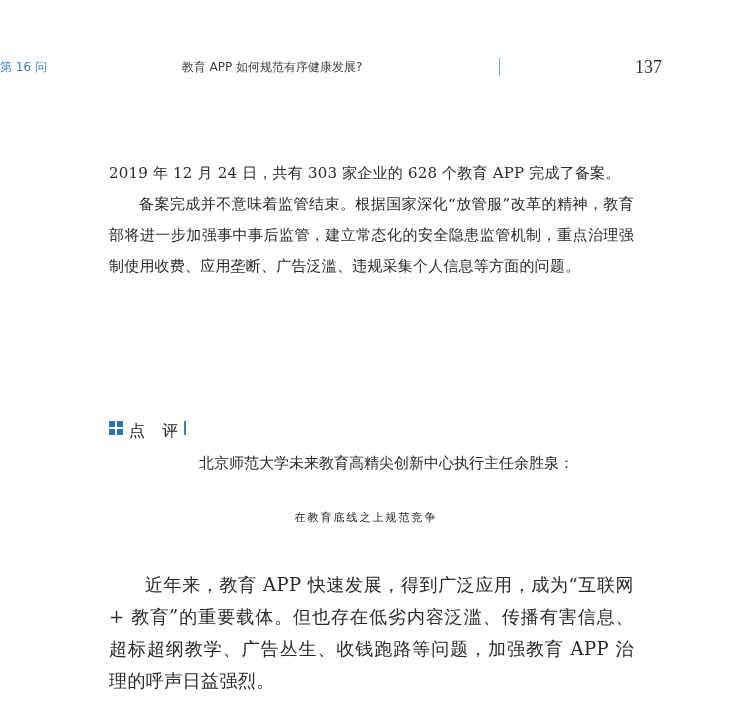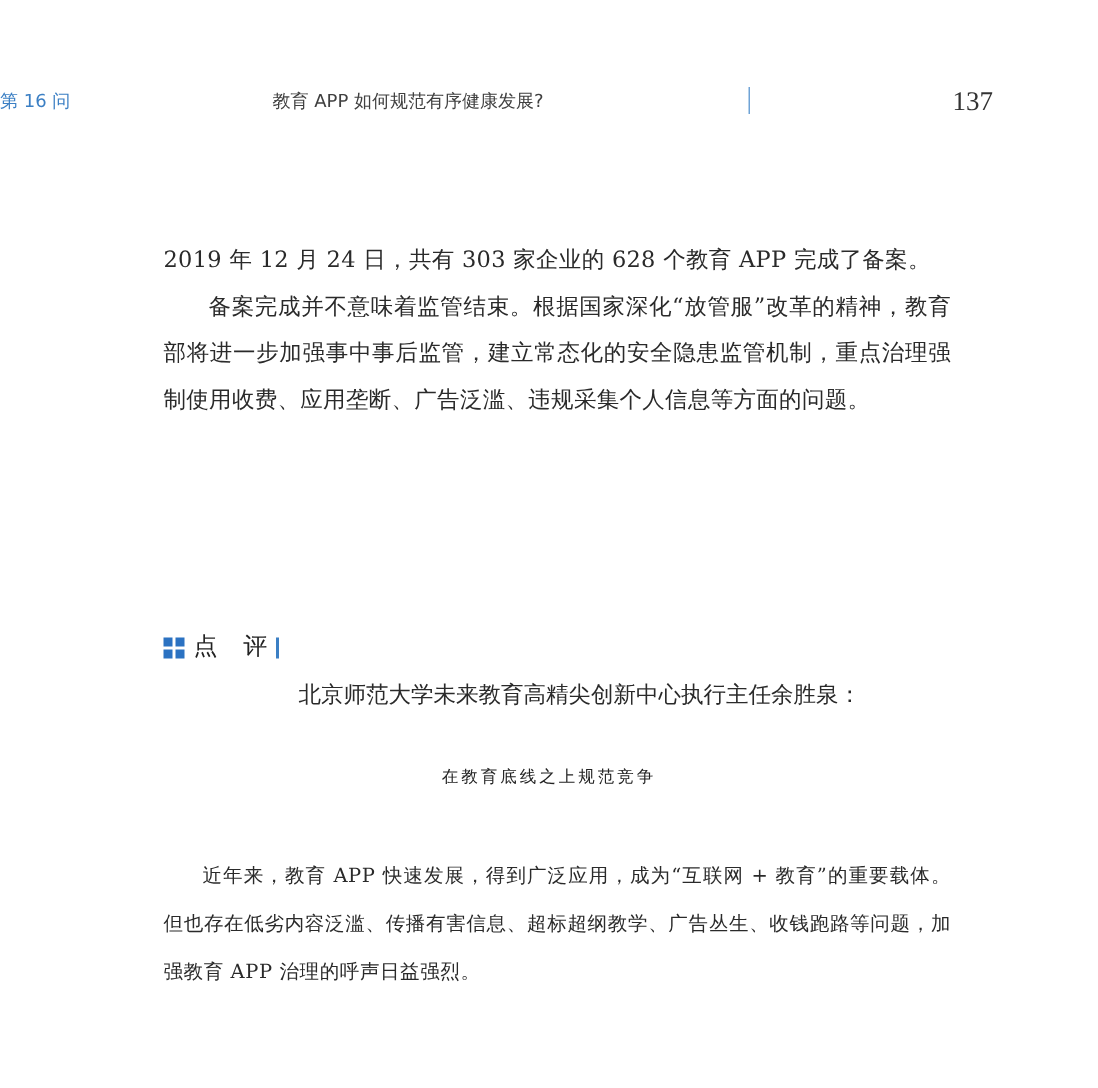--- a/index.html
+++ b/index.html
@@ -63,21 +63,20 @@
     .body-text p.indent {
       text-indent: 2em;
     }
     .section1 { top: 110px; margin-top: 48px; }
 
     .review-heading {
       position: absolute;
       top: 421px;
       left: 109px;
       display: flex;
-      align-items: center;
       font-family: "DejaVu Sans", "Liberation Sans", sans-serif;
       font-size: 16px;
       color: #222;
     }
     .review-heading .blocks {
       width: 14px;
       height: 14px;
       display: grid;
       grid-template-columns: 6px 6px;
       grid-template-rows: 6px 6px;
@@ -117,21 +116,21 @@
       font-family: "DejaVu Sans", "Liberation Sans", sans-serif;
       font-size: 11px;
       letter-spacing: 2px;
       color: #222;
     }
     .essay-body {
       position: absolute;
       top: 569px;
       left: 109px;
       width: 525px;
-      font-size: 13px;
+      font-size: 18px;
       line-height: 32px;
       letter-spacing: 0.4px;
       text-align: justify;
       font-family: "DejaVu Serif", "Liberation Serif", serif;
     }
     .essay-body p { margin: 0; text-indent: 2em; }
   </style>
 </head>
 <body>
 

